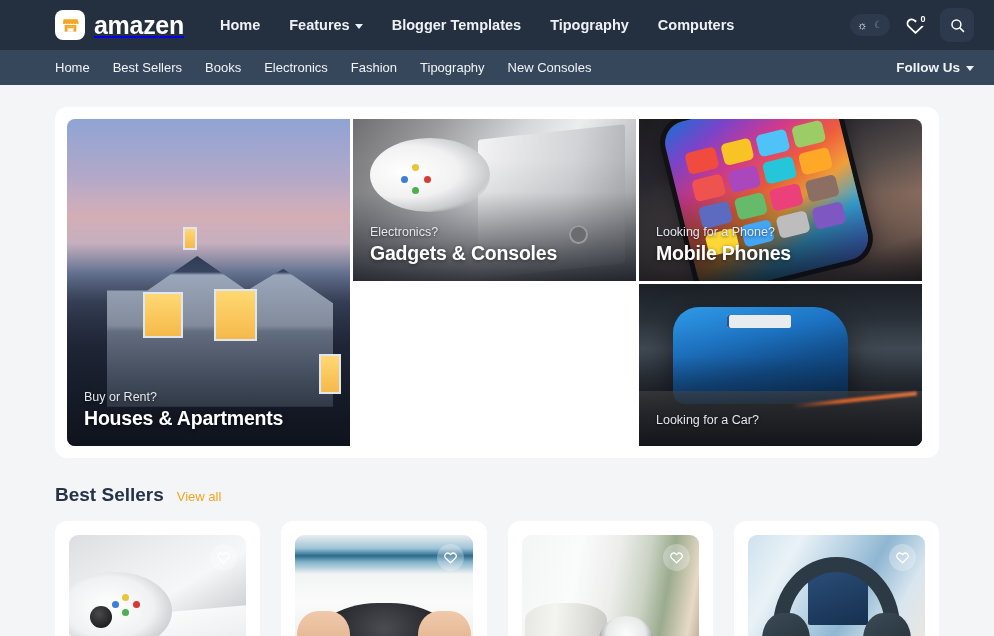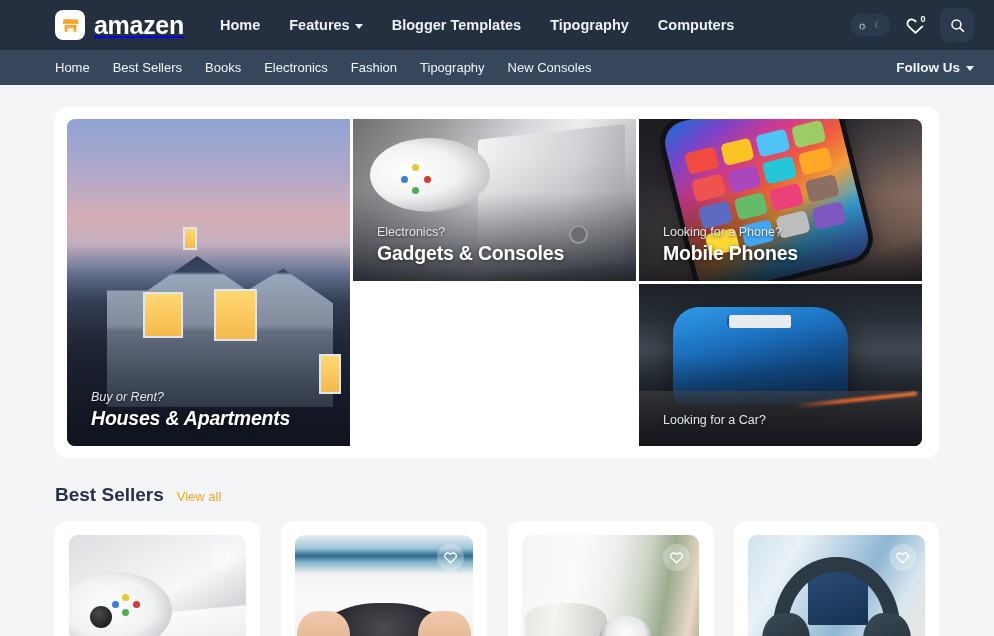--- a/index.html
+++ b/index.html
@@ -157,36 +157,36 @@
     grid-template-columns: 283px 283px 283px;
     grid-template-rows: 162px 162px;
     gap: 3px;
   }
 
   .tile {
     position: relative;
     overflow: hidden;
     cursor: pointer;
   }
-  .tile-a { grid-row: 1 / span 2; grid-column: 1; border-radius: 8px 0 0 8px; font-style: italic; }
+  .tile-a { grid-row: 1 / span 2; grid-column: 1; border-radius: 8px 0 0 8px; }
   .tile-b { grid-row: 1; grid-column: 2; }
   .tile-c { grid-row: 1; grid-column: 3; border-radius: 0 8px 0 0; text-decoration: underline; }
   .tile-d { grid-row: 2; grid-column: 2; }
   .tile-e { grid-row: 2; grid-column: 3; border-radius: 0 0 8px 0; text-align: right; }
 
   .tile-img { position: absolute; inset: 0; }
 
   .tile-shade {
     position: absolute; inset: 0;
     background: linear-gradient(to top, rgba(10,14,22,0.82) 0%, rgba(10,14,22,0.45) 26%, rgba(10,14,22,0.06) 55%, rgba(10,14,22,0) 75%);
   }
 
   .tile-text {
     position: absolute;
-    left: 24px;
+    left: 17px;
     bottom: 16px;
     z-index: 3;
   }
   .tile-kicker {
     color: #e3e7ec;
     font-size: 12.5px;
     font-weight: 400;
     margin-bottom: 3px;
     text-shadow: 0 1px 3px rgba(0,0,0,.6);
   }

